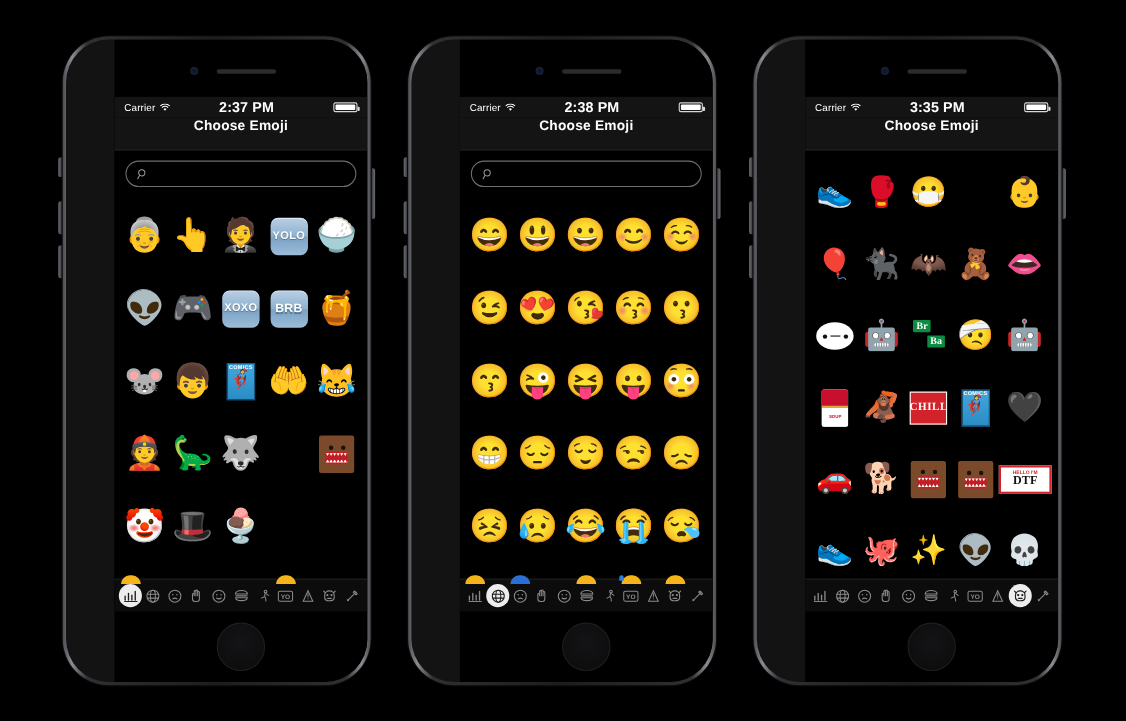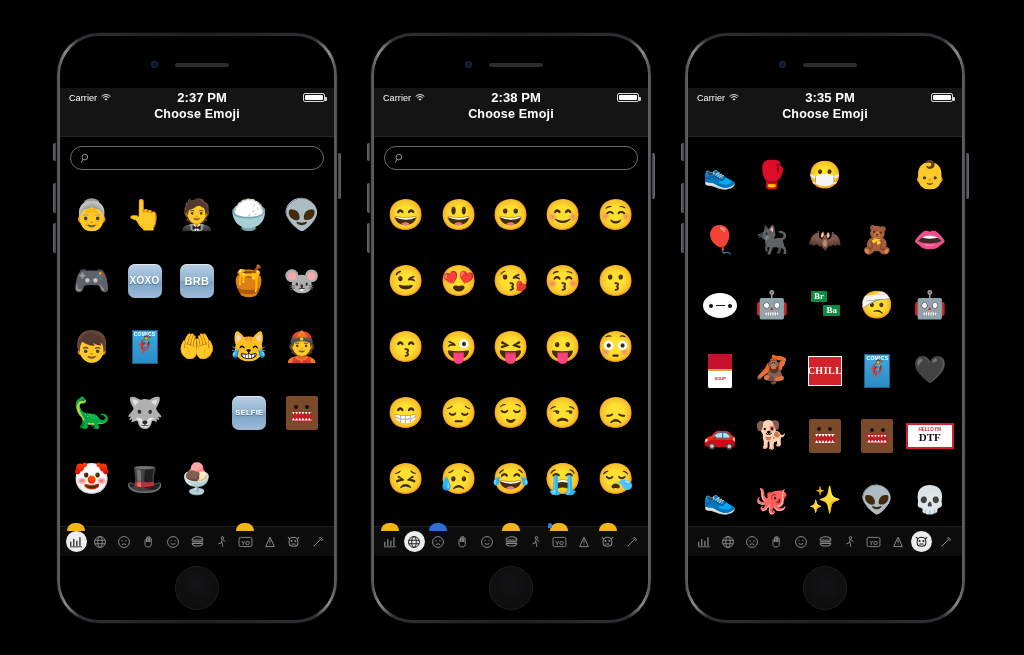--- a/index.html
+++ b/index.html
@@ -30,20 +30,21 @@
   .phone.p3 { left: 685px; }
 
   .phone-inner {
     position: relative;
     width: 100%; height: 100%;
     border-radius: 39px;
     background: #131314;
     overflow: hidden;
     display: flex;
     flex-direction: column;
+    padding-left: 44px;
   }
 
   
   .btn-vol {
     position: absolute;
     left: -4px; width: 3px;
     background: linear-gradient(90deg,#6c6e73,#3a3c40);
     border-radius: 2px 0 0 2px;
   }
   .btn-vol.v1 { top: 150px; height: 30px; }
@@ -367,20 +368,23 @@
             <div class="cell">
               <span>👵</span>
             </div>
             <div class="cell">
               <span>👆</span>
             </div>
             <div class="cell">
               <span>🤵</span>
             </div>
             <div class="cell">
+              <div class="badge s4">YOLO</div>
+            </div>
+            <div class="cell">
               <span>🍚</span>
             </div>
             <div class="cell">
               <span>👽</span>
             </div>
             <div class="cell">
               <span>🎮</span>
             </div>
             <div class="cell">
               <div class="badge s4">XOXO</div>
@@ -413,23 +417,20 @@
               <span>👲</span>
             </div>
             <div class="cell">
               <span>🦕</span>
             </div>
             <div class="cell">
               <span>🐺</span>
             </div>
             <div class="cell">
               <span>🛏</span>
-            </div>
-            <div class="cell">
-              <div class="badge s6">SELFIE</div>
             </div>
             <div class="cell">
               <div class="domo">
                 <div class="eyes">
                   <i></i>
                   <i></i>
                 </div>
                 <div class="mouth"></div>
               </div>
             </div>

